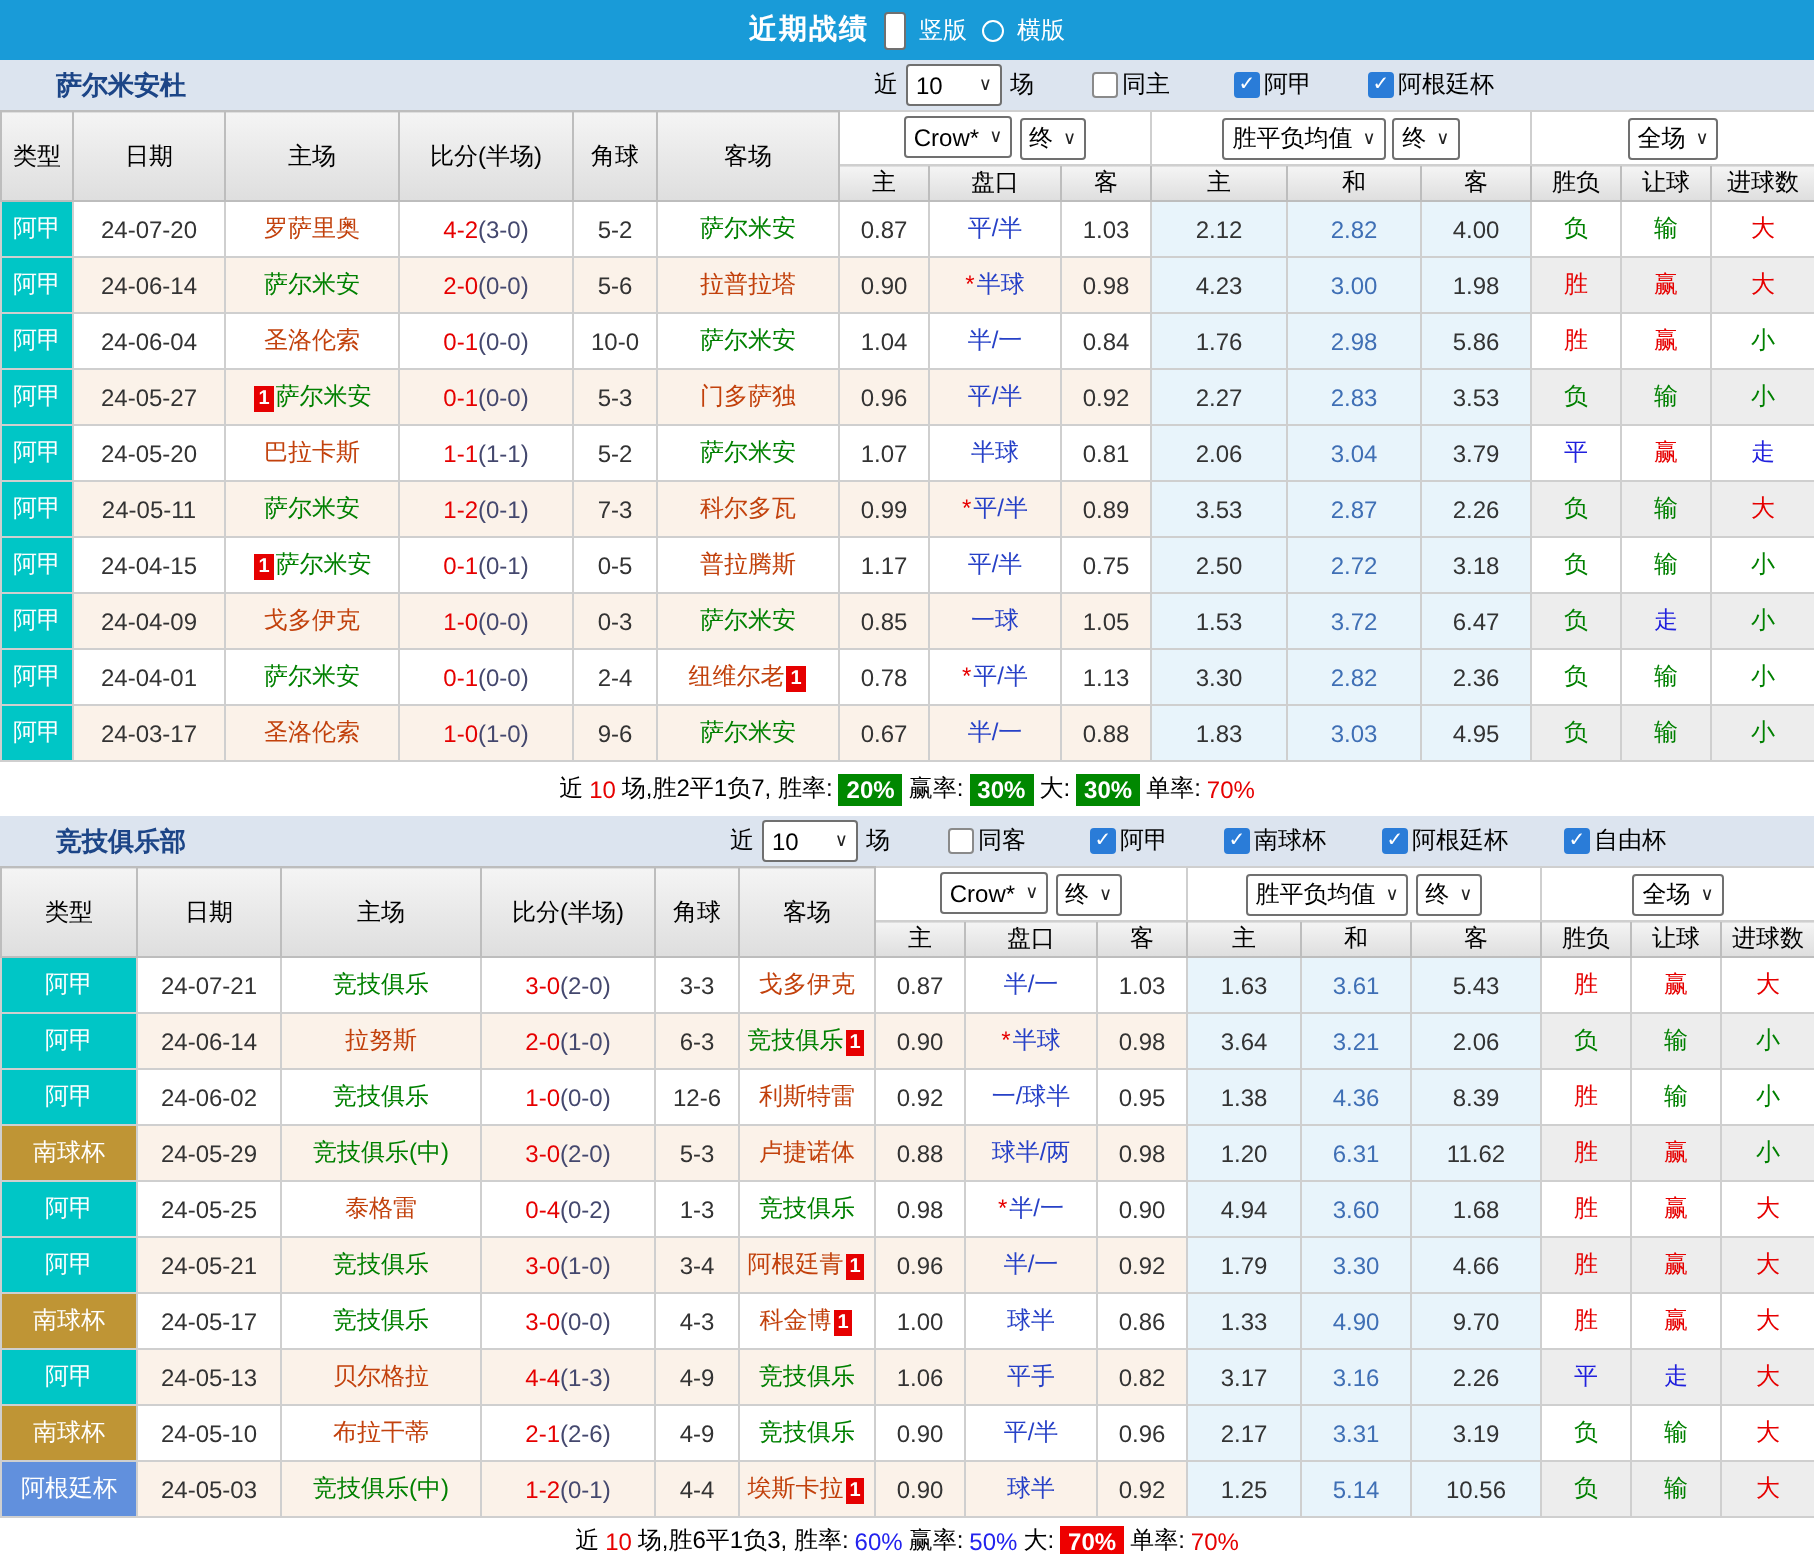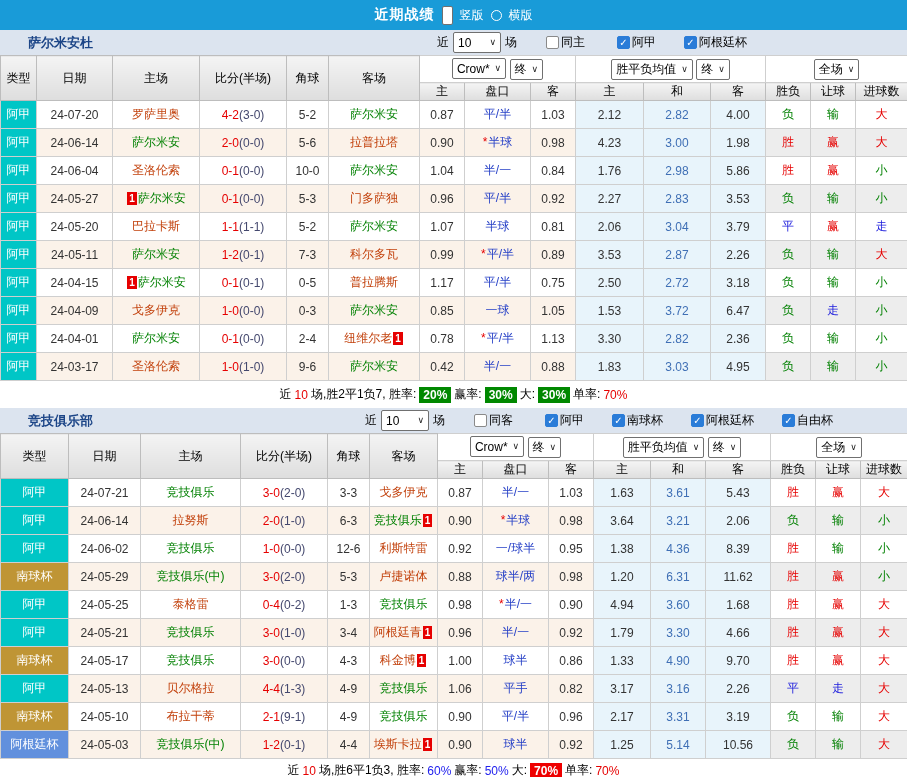--- a/index.html
+++ b/index.html
@@ -298,21 +298,21 @@
         <td class="res" style="color: rgb(0, 128, 0);">输</td>
         <td class="res" style="color: rgb(0, 128, 0);">小</td>
       </tr>
       <tr class="even">
         <td class="type" style="background: rgb(0, 198, 198);">阿甲</td>
         <td class="date">24-03-17</td>
         <td class="teamcell"><span class="nm">圣洛伦索</span></td>
         <td class="score"><span class="ft">1-0</span><span class="ht">(1-0)</span></td>
         <td class="corner">9-6</td>
         <td class="teamcell"><span class="nm green">萨尔米安</span></td>
-        <td class="num">0.42</td>
+        <td class="num">0.67</td>
         <td class="line"><span>半/一</span></td>
         <td class="num">0.88</td>
         <td class="eu">1.83</td>
         <td class="eu draw">3.03</td>
         <td class="eu">4.95</td>
         <td class="res" style="color: rgb(0, 128, 0);">负</td>
         <td class="res" style="color: rgb(0, 128, 0);">输</td>
         <td class="res" style="color: rgb(0, 128, 0);">小</td>
       </tr>
     </tbody>
@@ -562,21 +562,21 @@
         <td class="eu draw">3.16</td>
         <td class="eu">2.26</td>
         <td class="res" style="color: rgb(32, 32, 221);">平</td>
         <td class="res" style="color: rgb(32, 32, 221);">走</td>
         <td class="res" style="color: rgb(230, 0, 0);">大</td>
       </tr>
       <tr>
         <td class="type" style="background: rgb(191, 149, 53);">南球杯</td>
         <td class="date">24-05-10</td>
         <td class="teamcell"><span class="nm">布拉干蒂</span></td>
-        <td class="score"><span class="ft">2-1</span><span class="ht">(9-1)</span></td>
+        <td class="score"><span class="ft">2-1</span><span class="ht">(2-6)</span></td>
         <td class="corner">4-9</td>
         <td class="teamcell"><span class="nm green">竞技俱乐</span></td>
         <td class="num">0.90</td>
         <td class="line"><span>平/半</span></td>
         <td class="num">0.96</td>
         <td class="eu">2.17</td>
         <td class="eu draw">3.31</td>
         <td class="eu">3.19</td>
         <td class="res" style="color: rgb(0, 128, 0);">负</td>
         <td class="res" style="color: rgb(0, 128, 0);">输</td>

